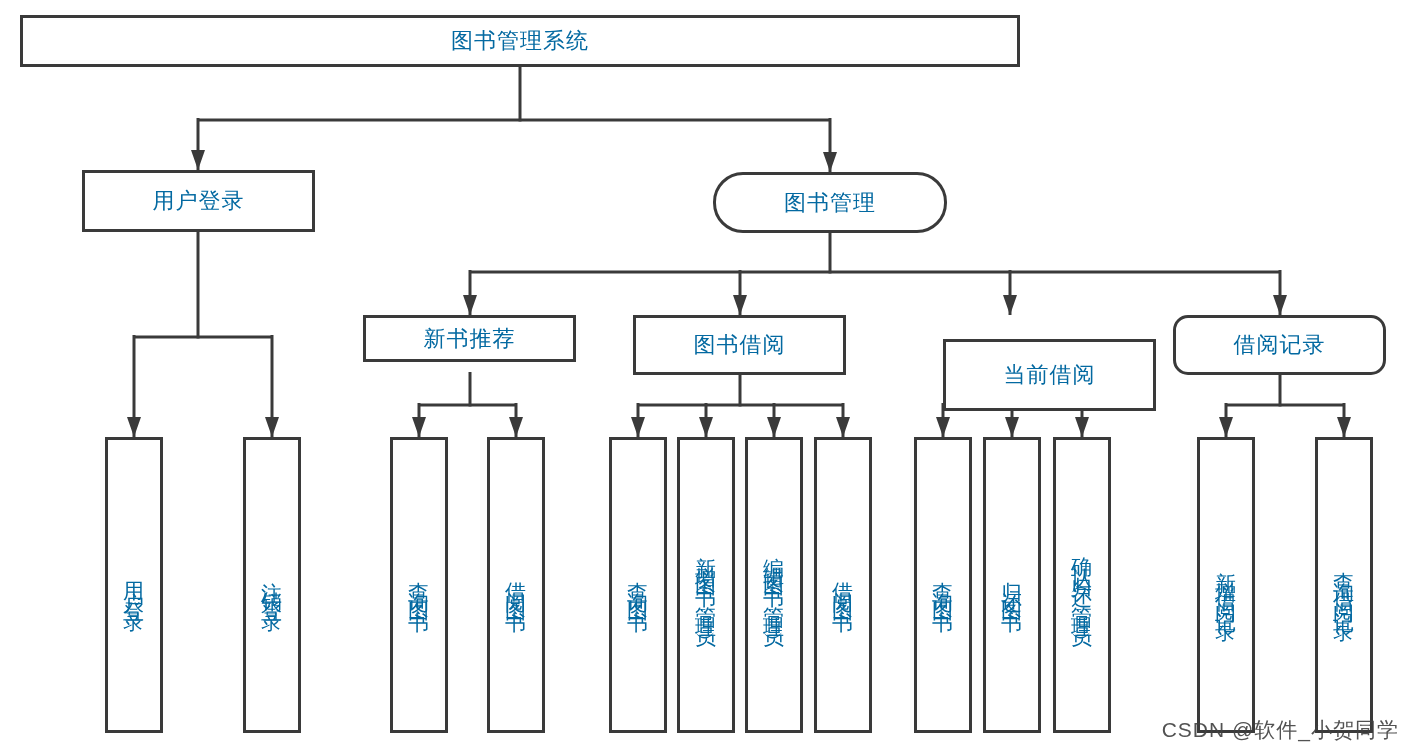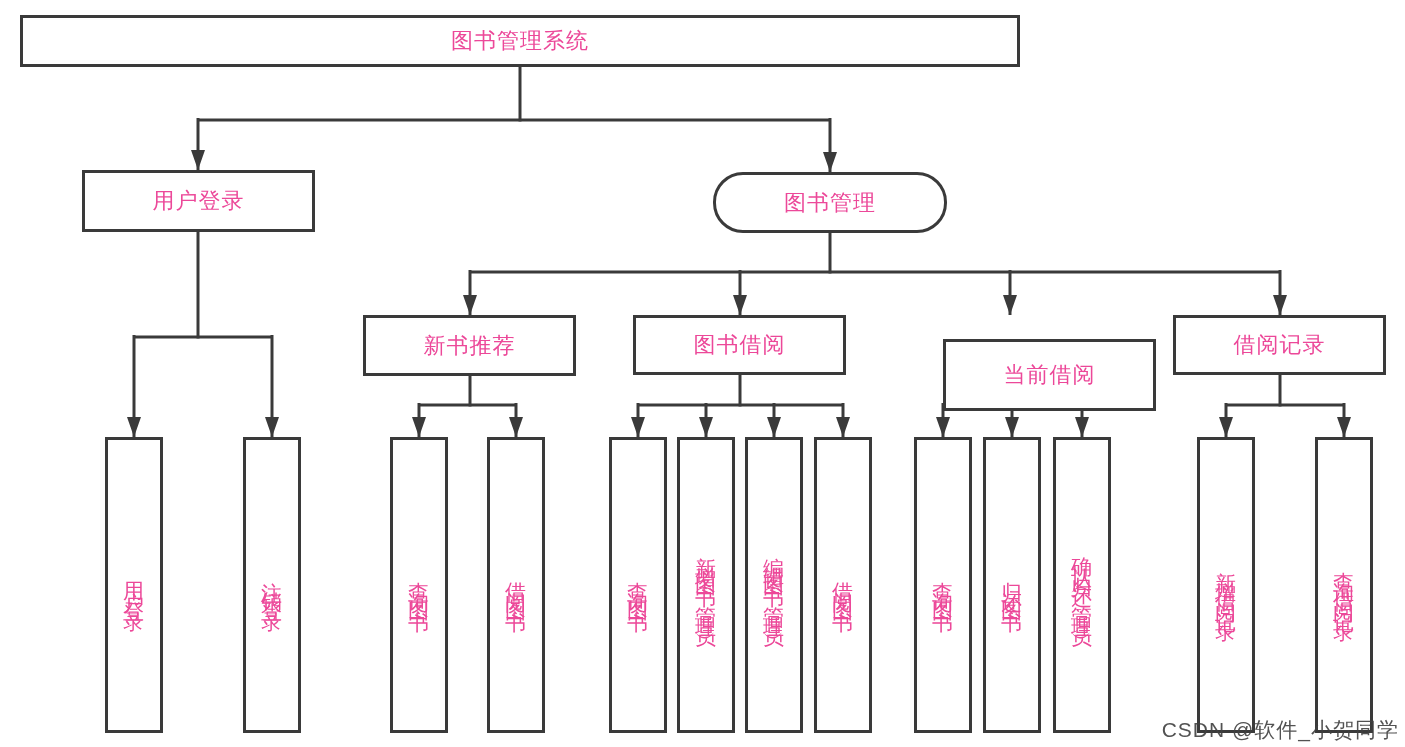--- a/index.html
+++ b/index.html
@@ -23,21 +23,21 @@
     height: 747px;
   }
   .node {
     position: absolute;
     box-sizing: border-box;
     background: #ffffff;
     border: 3px solid #3a3a3a;
     display: flex;
     align-items: center;
     justify-content: center;
-    color: #ec4899;
+    color: #0369a1;
     font-size: 22px;
     letter-spacing: 1px;
     text-align: center;
   }
   .leaf {
     width: 58px;
     top: 437px;
     height: 296px;
   }
   .vtext {
@@ -126,24 +126,24 @@
         <line x1="1344" y1="403" x2="1344" y2="437" marker-end="url(#arrowhead)"></line>
       </g>
     </g>
   </svg>
 
   <div class="node" style="left:20px; top:15px; width:1000px; height:52px;">图书管理系统</div>
 
   <div class="node" style="left:82px; top:170px; width:233px; height:62px;">用户登录</div>
   <div class="node" style="left:713px; top:172px; width:234px; height:61px;border-radius:30px;">图书管理</div>
 
-  <div class="node" style="left:363px; top:315px; width:213px; height:61px;">新书推荐</div>
+  <div class="node" style="left:363px; top:315px; width:213px; height:47px;">新书推荐</div>
   <div class="node" style="left:633px; top:315px; width:213px; height:60px;">图书借阅</div>
   <div class="node" style="left:943px; top:315px; width:213px; height:72px;margin-top:24px;">当前借阅</div>
-  <div class="node" style="left:1173px; top:315px; width:213px; height:60px;">借阅记录</div>
+  <div class="node" style="left:1173px; top:315px; width:213px; height:60px;border-radius:15px;">借阅记录</div>
 
   <div class="node leaf" style="left:105px;">
     <span class="vtext">用户登录</span>
   </div>
   <div class="node leaf" style="left:243px;">
     <span class="vtext">注销登录</span>
   </div>
 
   <div class="node leaf" style="left:390px;">
     <span class="vtext">查询图书</span>

